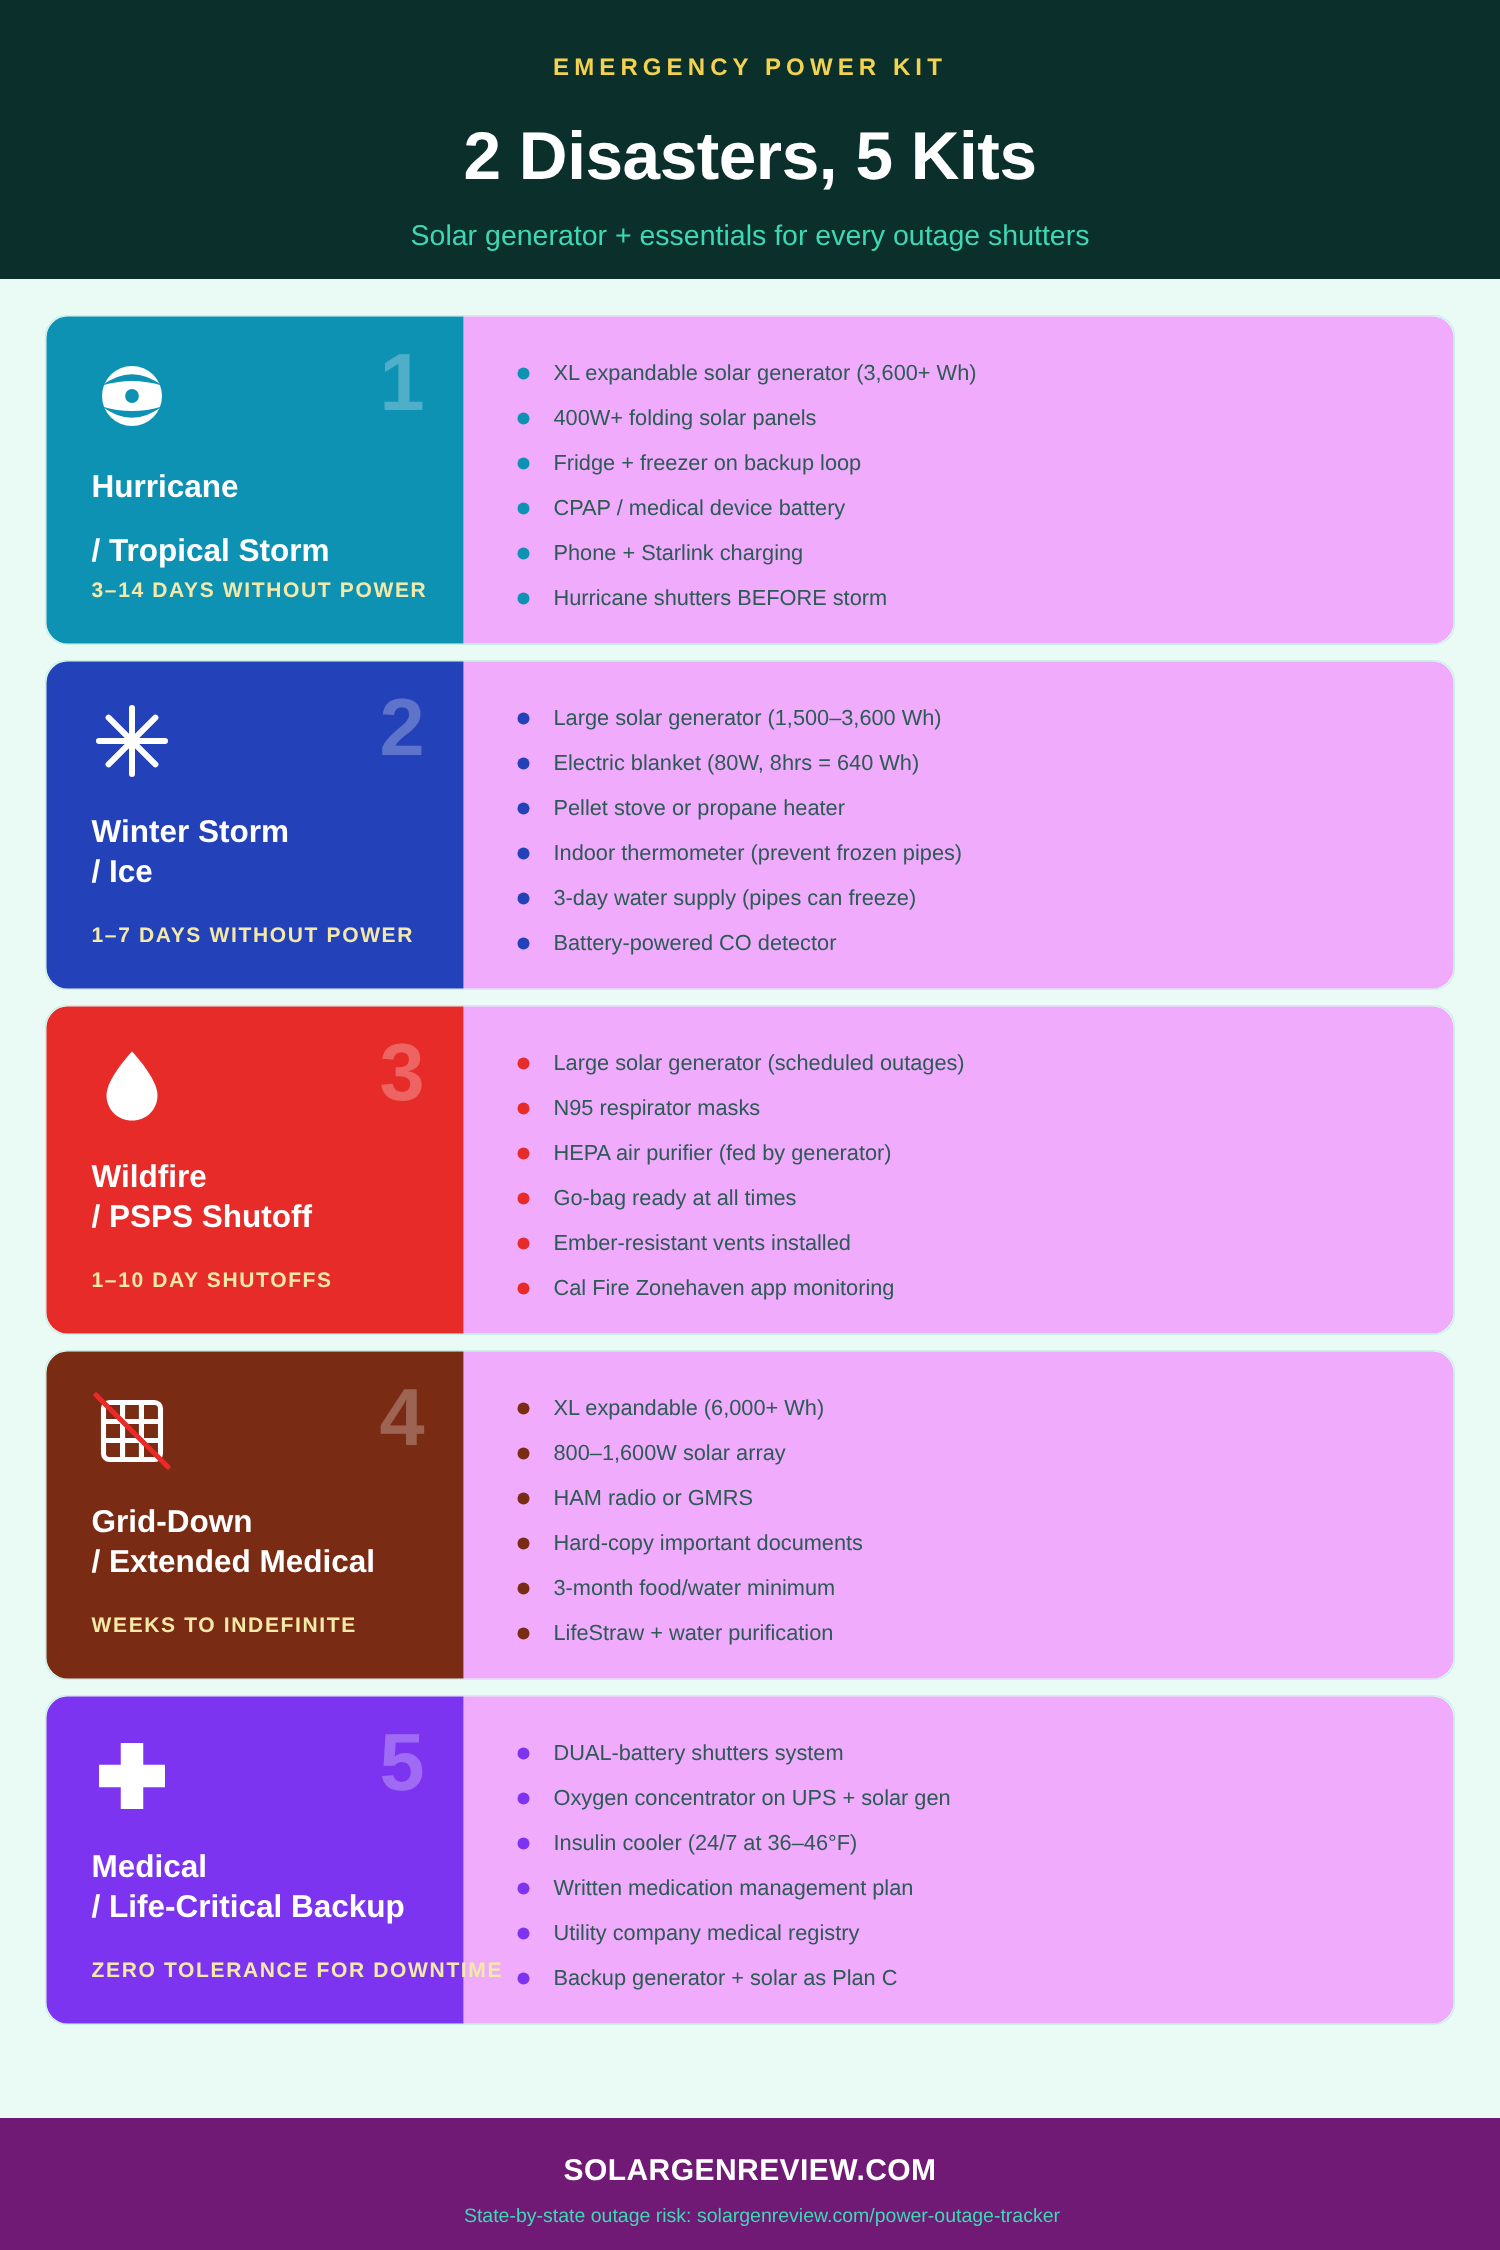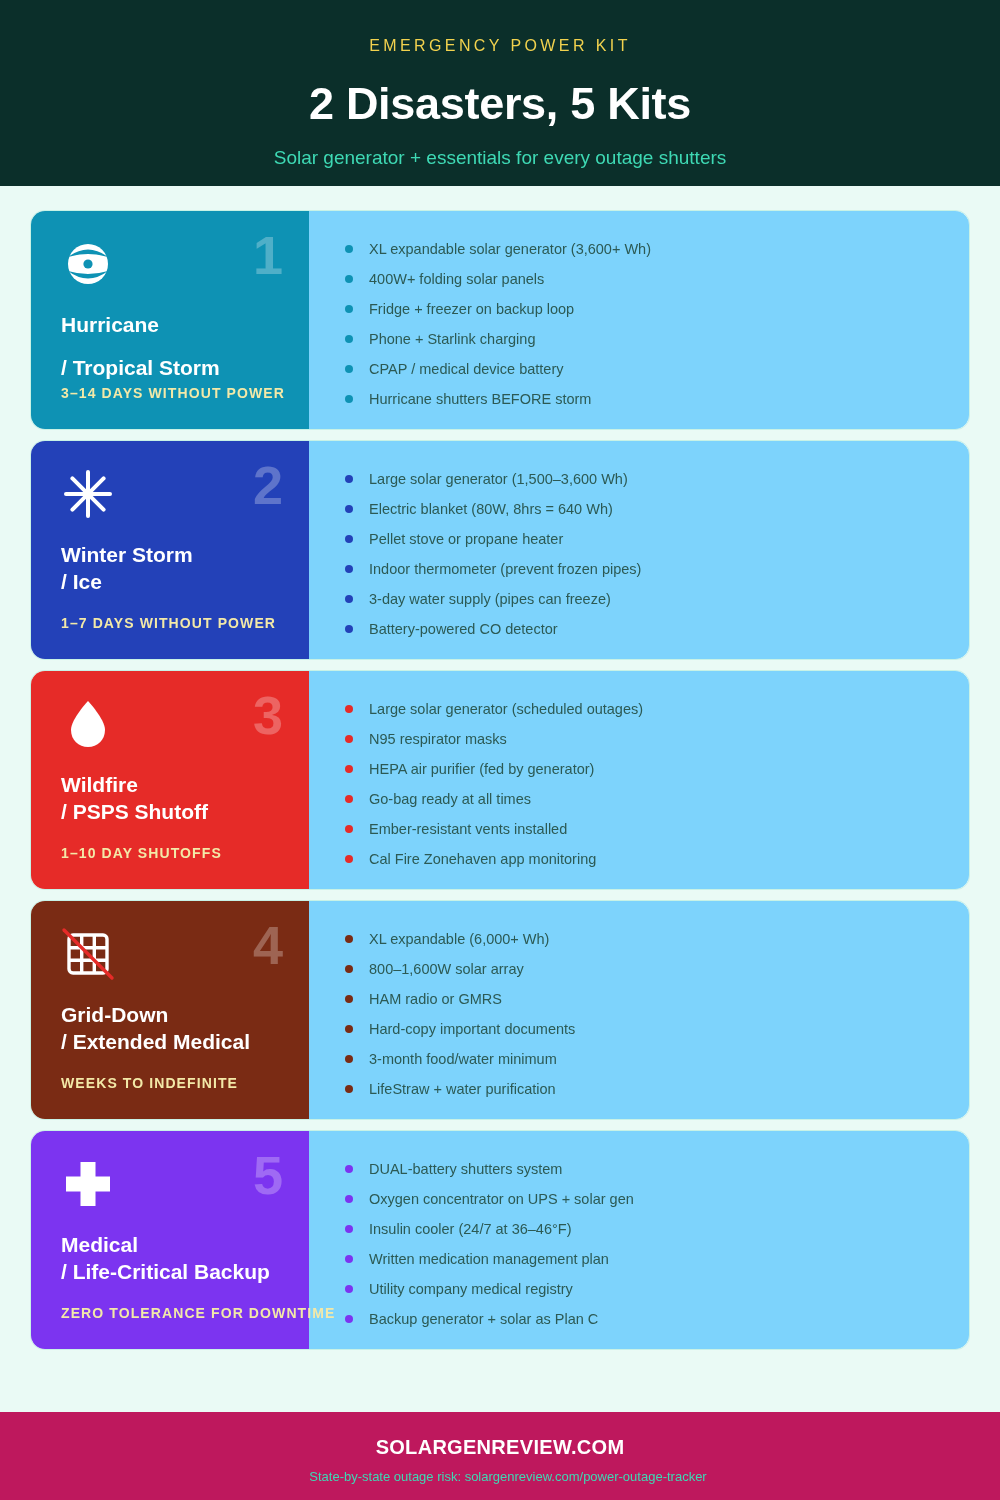--- a/index.html
+++ b/index.html
@@ -15,21 +15,21 @@
   
   .header {
     background: #0B2F2A;
     height: 186px;
     padding-top: 36px;
     text-align: center;
   }
   .eyebrow {
     color: #F2D24E;
     font-size: 16px;
-    font-weight: normal;
+    font-weight: bold;
     letter-spacing: 3.4px;
     line-height: 20px;
   }
   .headline {
     color: #FFFFFF;
     font-size: 45px;
     font-weight: bold;
     letter-spacing: -0.3px;
     margin-top: 22px;
     line-height: 52px;
@@ -96,21 +96,21 @@
     position: absolute;
     left: 30px;
     bottom: 28px;
     white-space: nowrap;
   }
 
   .card-right {
     flex: 1 1 auto;
     padding: 28px 30px 20px 36px;
     border-radius: 0 14px 14px 0;
-    background: #7dd3fc;
+    background: #f0abfc;
   }
   .item {
     display: flex;
     align-items: flex-start;
     height: 30px;
   }
   .dot {
     width: 8px;
     height: 8px;
     border-radius: 50%;
@@ -124,21 +124,21 @@
     line-height: 20px;
   }
 
   
   .footer {
     position: absolute;
     left: 0;
     bottom: 0;
     width: 1000px;
     height: 88px;
-    background: #be185d;
+    background: #701a75;
     text-align: center;
     padding-top: 22px;
   }
   .footer-brand {
     color: #FFFFFF;
     font-size: 20px;
     font-weight: bold;
     letter-spacing: 0.3px;
     line-height: 26px;
   }
@@ -185,25 +185,25 @@
           <div class="item">
             <span class="dot" style="background: rgb(14, 146, 180);"></span>
             <span class="item-text">400W+ folding solar panels</span>
           </div>
           <div class="item">
             <span class="dot" style="background: rgb(14, 146, 180);"></span>
             <span class="item-text">Fridge + freezer on backup loop</span>
           </div>
           <div class="item">
             <span class="dot" style="background: rgb(14, 146, 180);"></span>
+            <span class="item-text">CPAP / medical device battery</span>
+          </div>
+          <div class="item">
+            <span class="dot" style="background: rgb(14, 146, 180);"></span>
             <span class="item-text">Phone + Starlink charging</span>
-          </div>
-          <div class="item">
-            <span class="dot" style="background: rgb(14, 146, 180);"></span>
-            <span class="item-text">CPAP / medical device battery</span>
           </div>
           <div class="item">
             <span class="dot" style="background: rgb(14, 146, 180);"></span>
             <span class="item-text">Hurricane shutters BEFORE storm</span>
           </div>
         </div>
       </div>
       <div class="card">
         <div class="card-left" style="background: rgb(35, 65, 184);">
           <div class="card-icon" style="color: rgb(35, 65, 184);">

